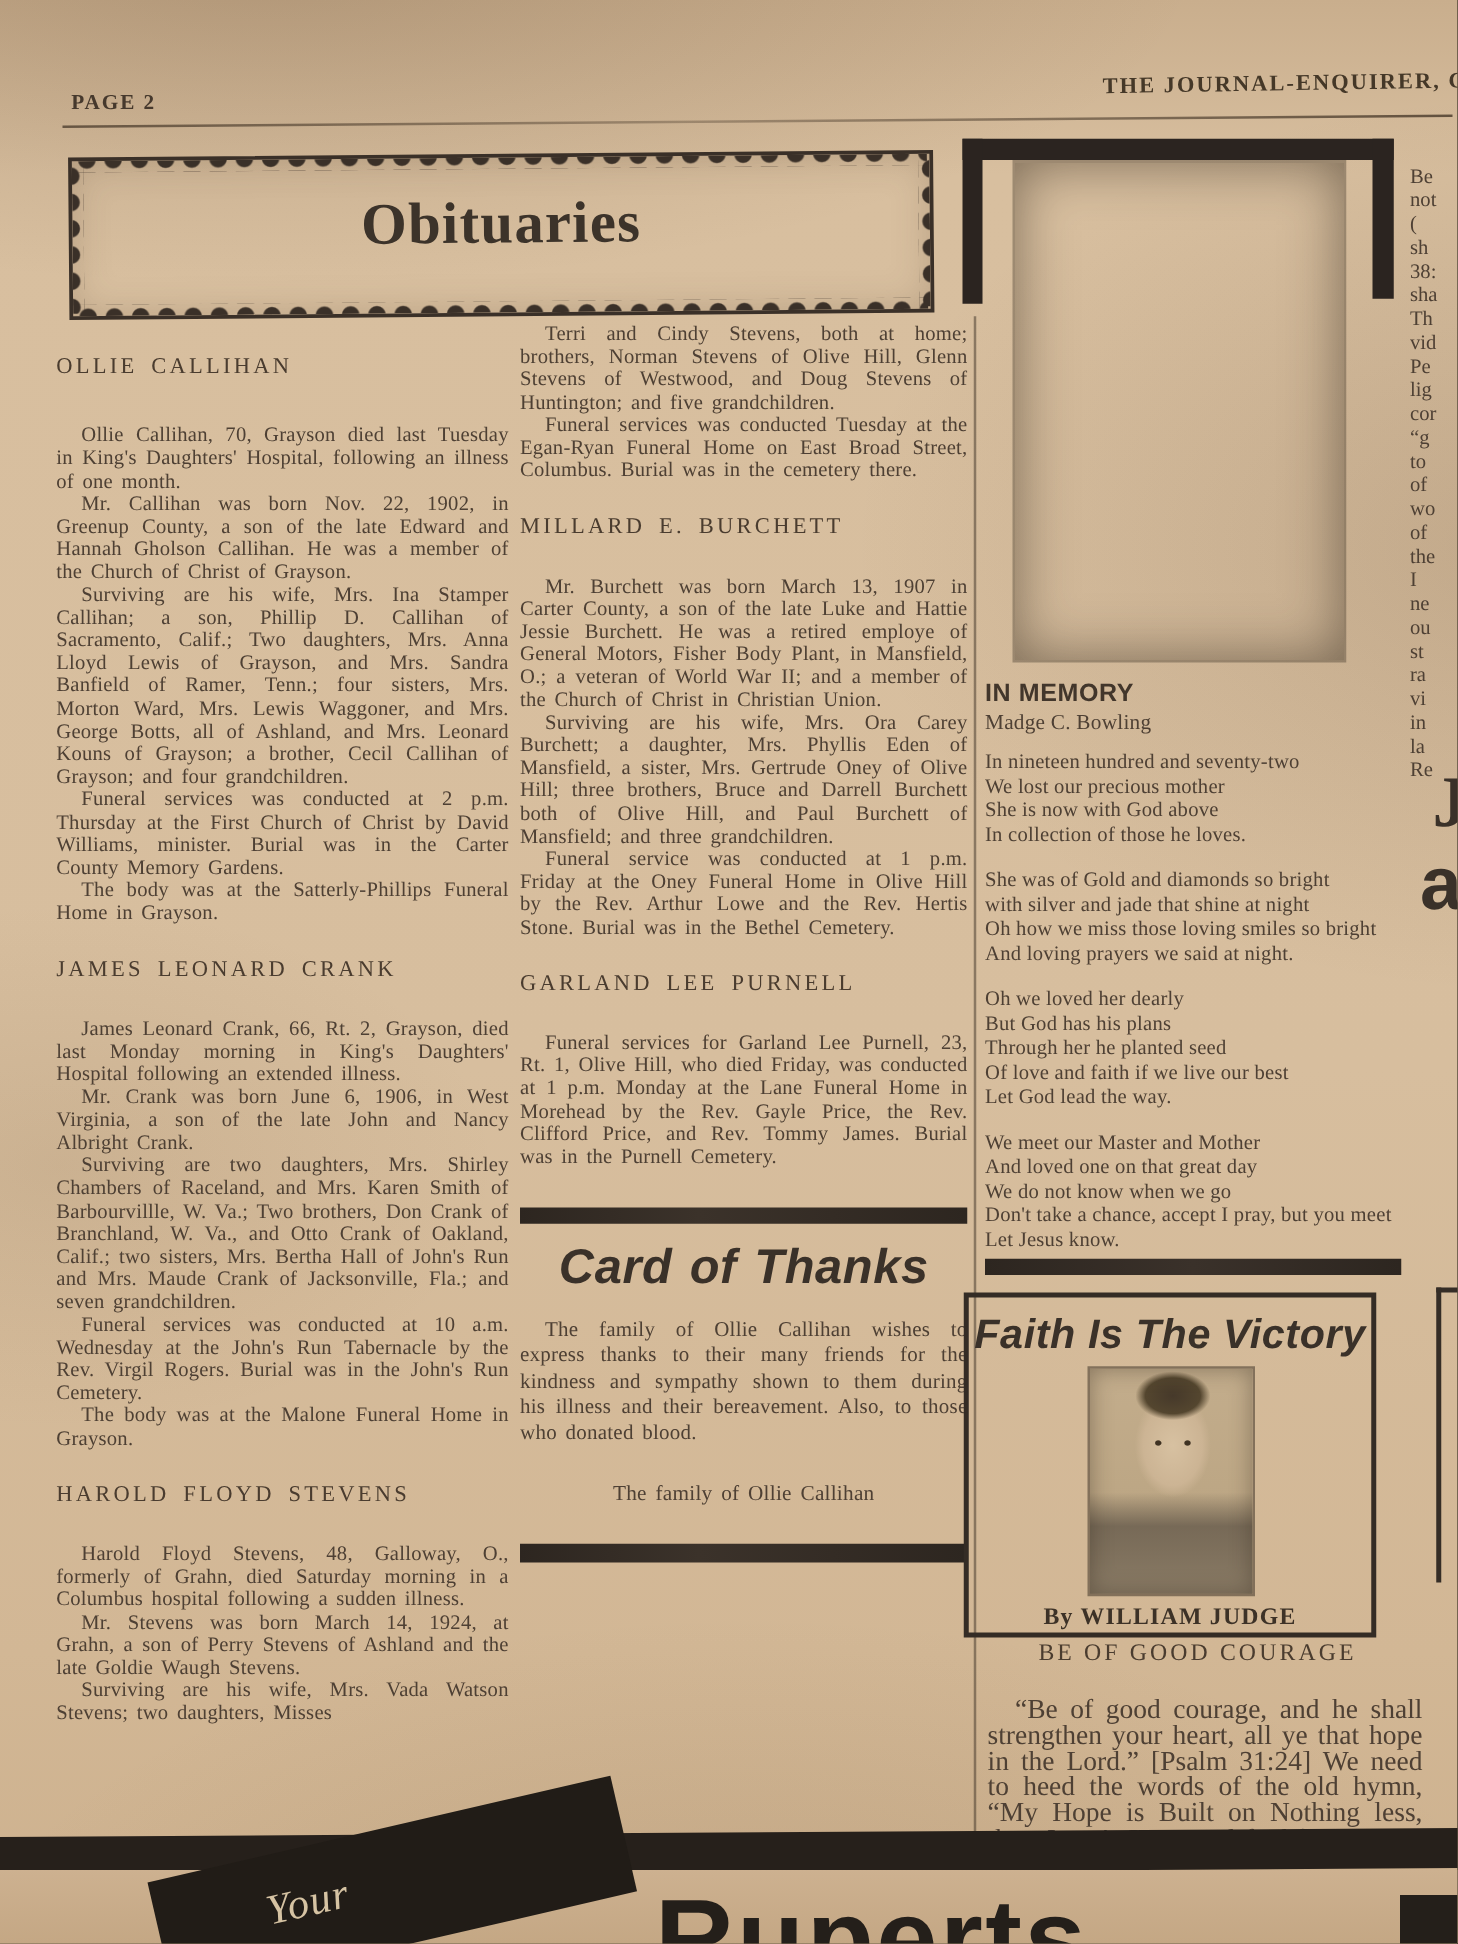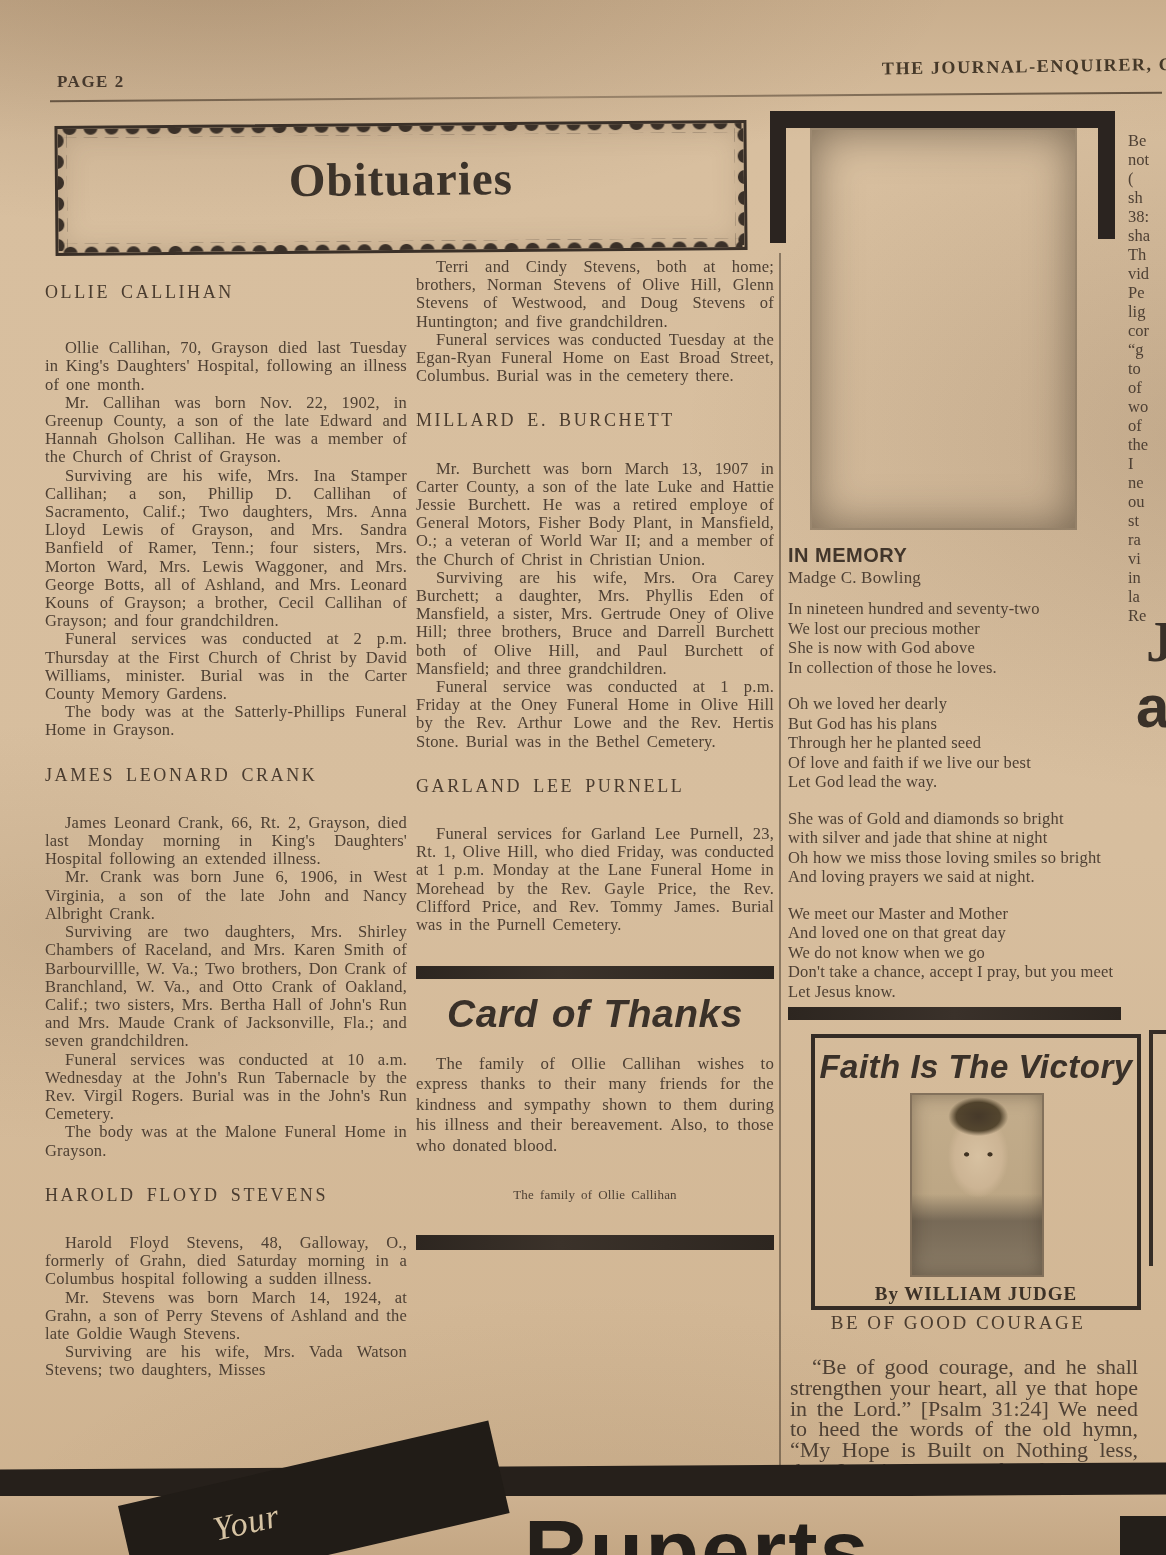--- a/index.html
+++ b/index.html
@@ -35,21 +35,21 @@
   .col { position:absolute; font-size:16.5px; line-height:18.2px; letter-spacing:.2px; word-spacing:2.5px; text-align:justify; }
   .col1 { left:45px;  top:283px; width:362px; height:1182px; overflow:hidden; }
   .col2 { left:416px; top:258px; width:358px; height:1216px; overflow:hidden; }
   .obit-heading { font-size:18px; font-weight:normal; letter-spacing:2.6px; margin:26px 0 30px 0; color:#4a3c2f; text-align:left; word-spacing:4px; }
   .col1 .obit-heading:first-child { margin-top:0; margin-bottom:38px; }
   .para { margin:0; text-indent:20px; }
   .thick-bar { height:13px; background:linear-gradient(90deg,#2d2620,#3b322a 40%,#2d2620); }
   .c2-bar1 { margin-top:32px; }
   .ct-title { font-family:"Liberation Sans", sans-serif; font-style:italic; font-weight:bold; font-size:39px; letter-spacing:.5px; text-align:center; color:#3a3129; margin-top:26px; text-indent:0; }
   .ct-body { margin-top:30px; font-size:16.8px; line-height:20.5px; }
-  .ct-sig { margin-top:30px; text-align:center; text-indent:0; font-size:13px; }
+  .ct-sig { margin-top:30px; text-align:center; text-indent:0; font-size:17px; }
   .c2-bar2 { margin-top:31px; height:15px; }
   
   .vdivider { position:absolute; left:779px; top:253px; width:2px; height:1212px; background:rgba(62,50,38,.5); }
   
   .frame-top   { position:absolute; left:770px; top:111px; width:345px; height:17px; background:#2b2420; }
   .frame-left  { position:absolute; left:770px; top:111px; width:16px; height:132px; background:#2b2420; }
   .frame-right { position:absolute; left:1098px; top:111px; width:17px; height:128px; background:#2b2420; }
   .photo-woman { position:absolute; left:812px; top:130px; width:263px; height:398px;
     background:
       radial-gradient(4px 3px at 44% 35%, #54432f 70%, transparent 100%),
@@ -62,21 +62,21 @@
     box-shadow: inset 0 0 45px rgba(45,36,26,.55), 0 0 0 2px rgba(50,40,30,.35);
   }
   
   .col3 { position:absolute; left:788px; top:546px; width:345px; font-size:16.5px; line-height:19.5px; letter-spacing:.2px; }
   .im-heading { font-family:"Liberation Sans", sans-serif; font-weight:bold; font-size:20px; letter-spacing:.5px; color:#42362b; margin:0; }
   .im-author { margin:2px 0 12px 0; font-size:17px; }
   .stanza { margin:0 0 17px 0; }
   .poem-line { padding-left:16px; text-indent:-16px; }
   .c3-bar { position:absolute; left:788px; top:1007px; width:333px; height:13px; background:linear-gradient(90deg,#2d2620,#3a312a 50%,#2d2620); }
   
-  .faith-box { position:absolute; left:811px; top:1034px; width:322px; height:268px; border:4px solid #342c25; }
+  .faith-box { position:absolute; left:771px; top:1034px; width:322px; height:268px; border:4px solid #342c25; }
   .faith-title { font-family:"Liberation Sans", sans-serif; font-style:italic; font-weight:bold; font-size:33px; text-align:center; color:#3a3129; margin:10px 4px 0 4px; letter-spacing:.5px; }
   .photo-man { position:absolute; left:97px; top:57px; width:130px; height:180px;
     background:
       radial-gradient(3px 2.5px at 42% 33%, #3f3222 70%, transparent 100%),
       radial-gradient(3px 2.5px at 60% 33%, #3f3222 70%, transparent 100%),
       radial-gradient(40px 26px at 51% 12%, #46392a 0%, #54462f 55%, transparent 75%),
       radial-gradient(38px 52px at 51% 34%, #d7c1a1 0%, #ccb494 62%, transparent 80%),
       linear-gradient(180deg, rgba(0,0,0,0) 55%, rgba(108,96,80,.85) 70%, #8b7c66 100%),
       linear-gradient(180deg, #c3ad8c 0%, #bca684 60%, #a49070 100%);
     box-shadow: inset 0 0 18px rgba(45,36,26,.4), 0 0 0 2px rgba(50,40,30,.5);
@@ -166,31 +166,31 @@
     <div class="im-heading">IN MEMORY</div>
     <div class="im-author">Madge C. Bowling</div>
     <div>
         <div class="stanza">
           <div class="poem-line">In nineteen hundred and seventy-two</div>
           <div class="poem-line">We lost our precious mother</div>
           <div class="poem-line">She is now with God above</div>
           <div class="poem-line">In collection of those he loves.</div>
         </div>
         <div class="stanza">
+          <div class="poem-line">She was of Gold and diamonds so bright</div>
+          <div class="poem-line">with silver and jade that shine at night</div>
+          <div class="poem-line">Oh how we miss those loving smiles so bright</div>
+          <div class="poem-line">And loving prayers we said at night.</div>
+        </div>
+        <div class="stanza">
           <div class="poem-line">Oh we loved her dearly</div>
           <div class="poem-line">But God has his plans</div>
           <div class="poem-line">Through her he planted seed</div>
           <div class="poem-line">Of love and faith if we live our best</div>
           <div class="poem-line">Let God lead the way.</div>
-        </div>
-        <div class="stanza">
-          <div class="poem-line">She was of Gold and diamonds so bright</div>
-          <div class="poem-line">with silver and jade that shine at night</div>
-          <div class="poem-line">Oh how we miss those loving smiles so bright</div>
-          <div class="poem-line">And loving prayers we said at night.</div>
         </div>
         <div class="stanza">
           <div class="poem-line">We meet our Master and Mother</div>
           <div class="poem-line">And loved one on that great day</div>
           <div class="poem-line">We do not know when we go</div>
           <div class="poem-line">Don't take a chance, accept I pray, but you meet</div>
           <div class="poem-line">Let Jesus know.</div>
         </div>
       </div>
   </div>

